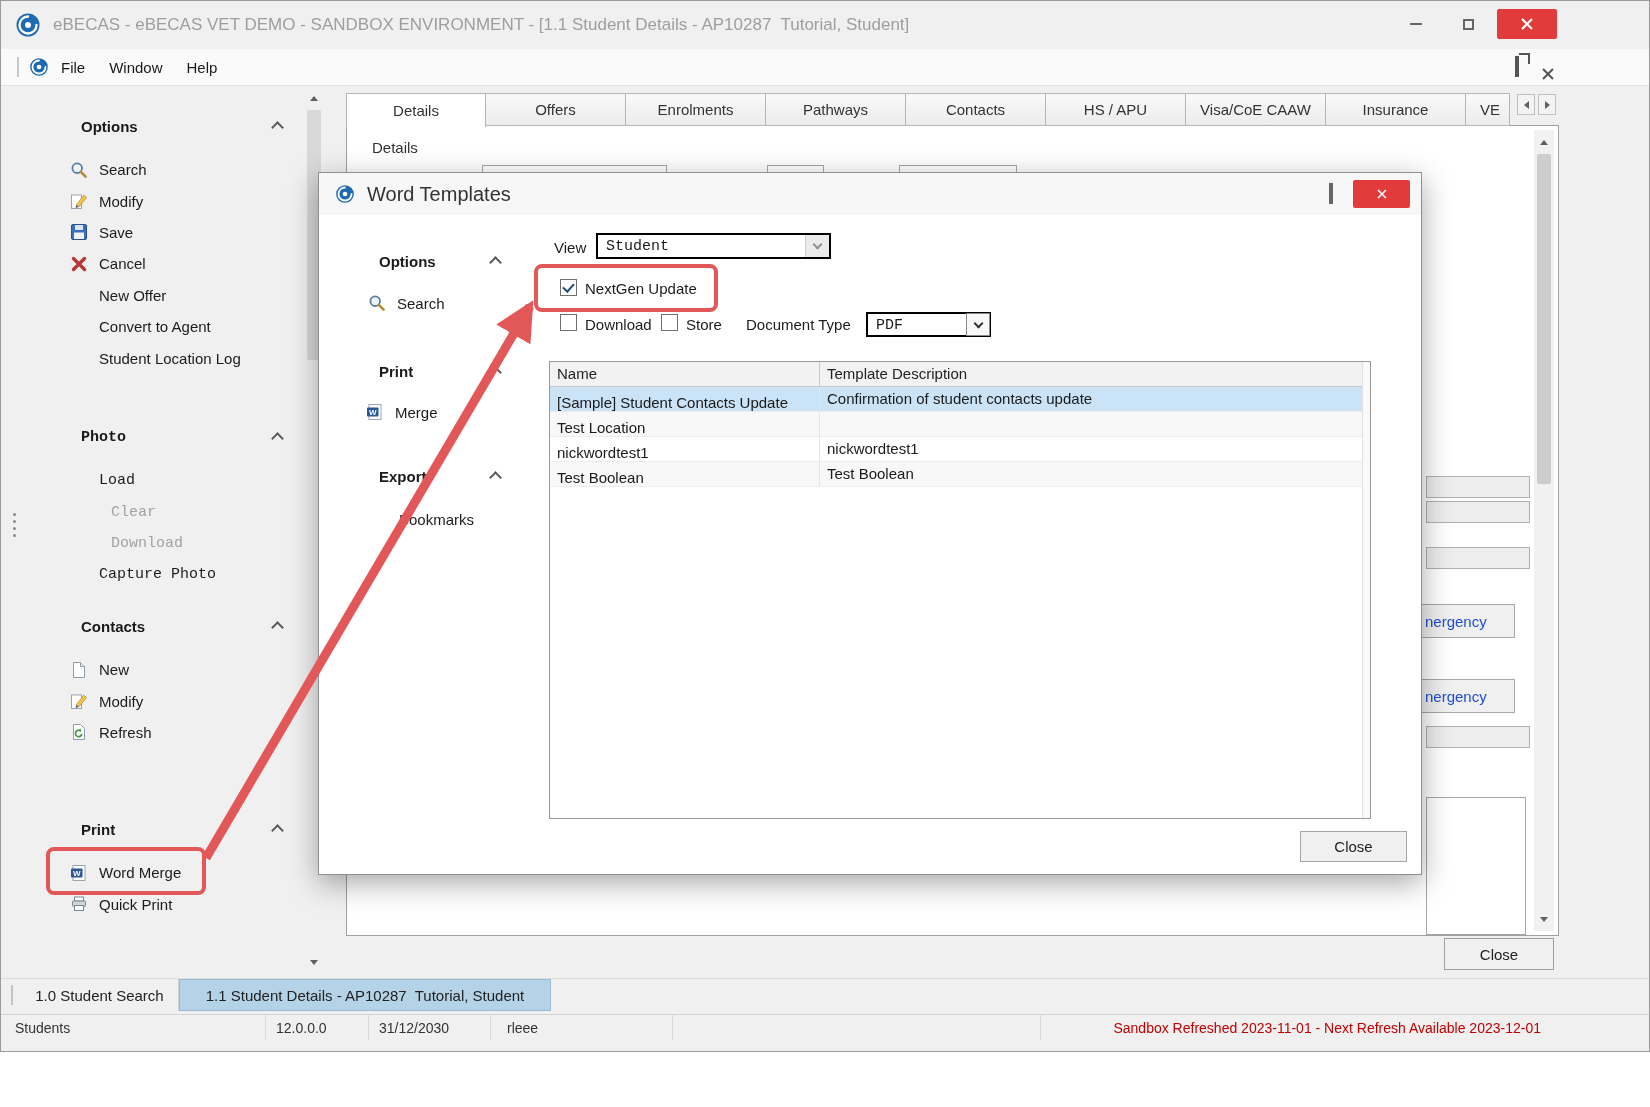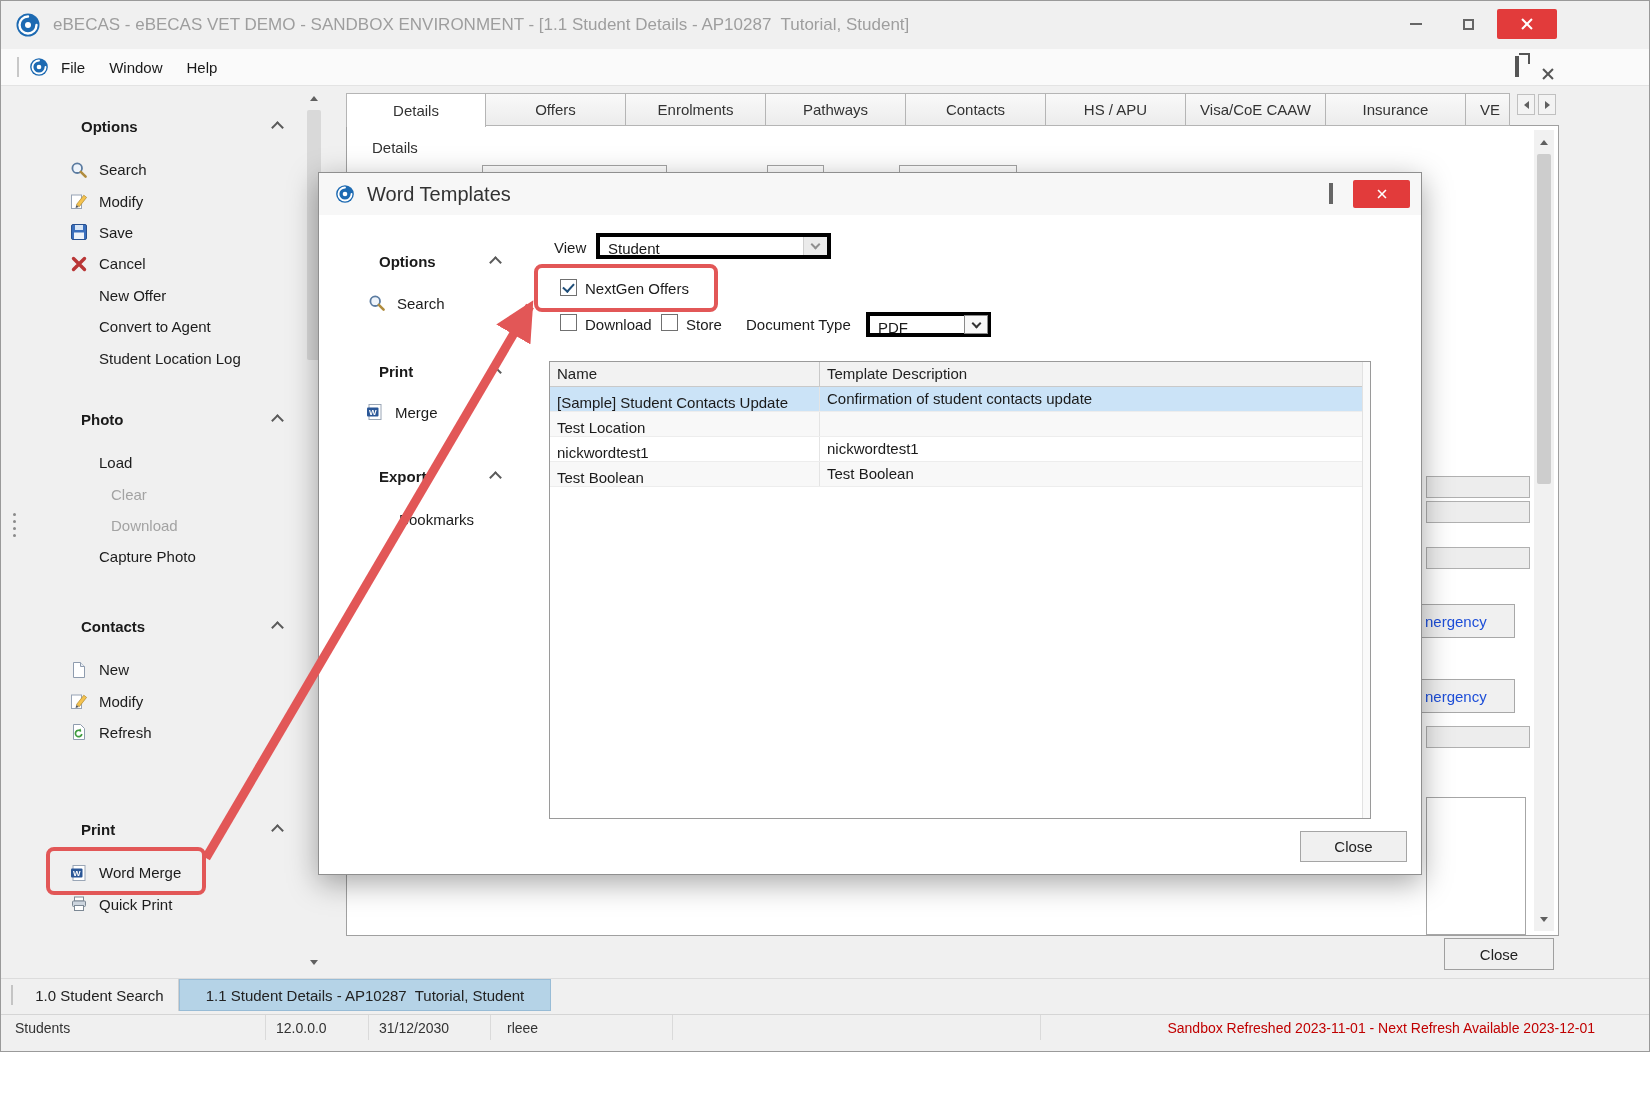--- a/index.html
+++ b/index.html
@@ -29,21 +29,21 @@
   
   .menubar { position:absolute; left:0; top:48px; width:100%; height:37px; background:#fafafa; border-bottom:1px solid #e3e3e3; display:flex; align-items:center; }
   .menubar .grip { width:2px; height:20px; border-left:1px solid #c8c8c8; border-right:1px solid #c8c8c8; margin-left:16px; }
   .menubar .mini-logo { margin-left:10px; display:flex; }
   .menu-item { padding:0 12px; font-size:15px; color:#1a1a1a; height:100%; display:flex; align-items:center; }
   .mdi-btns { position:absolute; right:108px; top:0; height:100%; display:flex; align-items:center; gap:22px; }
 
   
   .sidebar { position:absolute; left:15px; top:85px; width:286px; bottom:77px; background:#f0f0f0; }
   .side-section { position:absolute; left:0; width:100%; }
-  .sec-opt { top:27px; } .sec-photo { top:320px; } .sec-contacts { top:527px; } .sec-print { top:730px; }
+  .sec-opt { top:27px; } .sec-photo { top:338px;font-family:Liberation Mono, monospace; } .sec-contacts { top:527px; } .sec-print { top:730px; }
   .section-header { position:relative; display:flex; align-items:center; height:26px; padding-left:65px; font-size:15px; font-weight:bold; color:#1a1a1a; }
   .section-header .chev { position:absolute; right:20px; top:10px; }
   .chevU { width:9px; height:9px; border-left:2px solid #5a5a5a; border-top:2px solid #5a5a5a; transform:rotate(45deg); }
   .section-items { margin-top:15px; }
   .side-item { height:31.4px; display:flex; align-items:center; padding-left:53px; font-size:15px; color:#1c1c1c; }
   .side-item .ico { width:20px; height:20px; margin-right:10px; flex:none; display:flex; align-items:center; justify-content:center; }
   .side-item.disabled { color:#a3a3a3;gap:12px; }
   .grip-dots { position:absolute; left:-3px; top:427px; display:flex; flex-direction:column; gap:4px; }
   .grip-dots i { width:3px; height:3px; border-radius:50%; background:#8a8a8a; }
 
@@ -79,37 +79,37 @@
   .bottom-tabs { position:absolute; left:0; top:977px; width:100%; height:33px; background:#f0f0f0; border-top:1px solid #dcdcdc; display:flex; align-items:stretch; }
   .bt-grip { width:2px; height:20px; border-left:1px solid #c4c4c4; border-right:1px solid #c4c4c4; margin:6px 0 0 10px; }
   .btab { display:flex; align-items:center; justify-content:center; font-size:15px; color:#222; border-right:1px solid #d0d0d0; }
   .btab.t1 { width:158px; margin-left:8px; }
   .btab.t2 { width:372px; background:#b5d3e7; border:1px solid #98bcd6; }
 
   
   .statusbar { position:absolute; left:0; top:1013px; width:100%; height:26px; background:#f0f0f0; border-top:1px solid #d5d5d5; display:flex; font-size:14px; color:#333; }
   .scell { height:100%; display:flex; align-items:center; border-right:1px solid #dadada; padding-left:14px; }
   .c1 { width:265px; } .c2 { width:103px; padding-left:10px; } .c3 { width:122px; padding-left:10px; } .c4 { width:182px; padding-left:16px; } .c5 { width:368px; }
-  .c6 { flex:1; justify-content:flex-end; padding-right:54px; color:#c00000; border-right:none; }
+  .c6 { flex:1; justify-content:flex-end; padding-right:108px; color:#c00000; border-right:none; }
 
   
   .dialog { position:absolute; left:318px; top:172px; width:1104px; height:703px; background:#fff; border:1px solid #8f8f8f; box-shadow:0 8px 28px rgba(0,0,0,0.35); z-index:10; }
   .dlg-titlebar { position:relative; height:42px; background:#f7f7f7; display:flex; align-items:center; }
   .dlg-titlebar .logo { margin-left:16px; display:flex; }
   .dlg-title { margin-left:12px; font-size:20px; color:#333; }
   .dlg-controls { position:absolute; right:11px; top:0; height:100%; display:flex; align-items:center; gap:20px; }
   .dlg-close-x { width:57px; height:28px; background:#e23b3b; border-radius:2px; display:flex; align-items:center; justify-content:center; }
 
   .dlg-side-header { position:absolute; font-size:15px; font-weight:bold; color:#1a1a1a; display:flex; align-items:center; }
   .dlg-side-header .chev { position:absolute; left:110px; top:4px; }
   .dlg-side-item { position:absolute; display:flex; align-items:center; font-size:15px; color:#1c1c1c; }
   .dlg-side-item .ico { width:20px; height:20px; margin-right:10px; display:flex; align-items:center; justify-content:center; }
 
   .dlg-label { position:absolute; font-size:15px; color:#1c1c1c; }
-  .combo { position:absolute; height:26px; background:#fff; border:4px solid #000000; display:flex; }
+  .combo { position:absolute; height:26px; background:#fff; border:2px solid #000000; display:flex;font-family:Liberation Mono, monospace; }
   .combo .ctext { flex:1; font-size:15px; color:#1a1a1a; padding:3px 8px; overflow:hidden; white-space:nowrap; }
   .combo .cbtn { width:24px; background:#ebebeb; border-left:1px solid #cfcfcf; display:flex; align-items:center; justify-content:center; }
   .combo.doc .cbtn { background:#f8f8f8; border:1px solid #8a8a8a; margin:-1px; }
   .chevDownSm { width:7px; height:7px; border-left:2px solid #8f8f8f; border-top:2px solid #8f8f8f; transform:rotate(225deg); margin-top:-3px; }
   .chevDownDk { width:7px; height:7px; border-left:2px solid #333; border-top:2px solid #333; transform:rotate(225deg); margin-top:-3px; }
 
   .chk { position:absolute; width:17px; height:17px; background:#fff; border:1px solid #707070; }
   .chk.checked::after { content:""; position:absolute; left:2px; top:3px; width:9px; height:5px; border-left:2.4px solid #1f4e79; border-bottom:2.4px solid #1f4e79; transform:rotate(-48deg); }
 
   .tpl-table { position:absolute; left:230px; top:188px; width:822px; height:458px; background:#fff; border:1px solid #9a9a9a; }
@@ -469,21 +469,21 @@
 
   <div class="dlg-label" style="left:235px; top:66px;">View</div>
   <div class="combo" style="left:277px; top:60px; width:235px;">
     <span class="ctext">Student</span>
     <span class="cbtn">
         <span class="chevDownSm"></span>
       </span>
   </div>
 
   <span class="chk checked" style="left:241px; top:106px;"></span>
-  <div class="dlg-label" style="left:266px; top:107px;">NextGen Offers</div>
+  <div class="dlg-label" style="left:266px; top:107px;">NextGen Update</div>
 
   <span class="chk" style="left:241px; top:141px;"></span>
   <div class="dlg-label" style="left:266px; top:143px;">Download</div>
   <span class="chk" style="left:342px; top:141px;"></span>
   <div class="dlg-label" style="left:367px; top:143px;">Store</div>
   <div class="dlg-label" style="left:427px; top:143px;">Document Type</div>
   <div class="combo doc" style="left:547px; top:139px; width:125px; height:25px;">
     <span class="ctext">PDF</span>
     <span class="cbtn">
         <span class="chevDownDk"></span>

